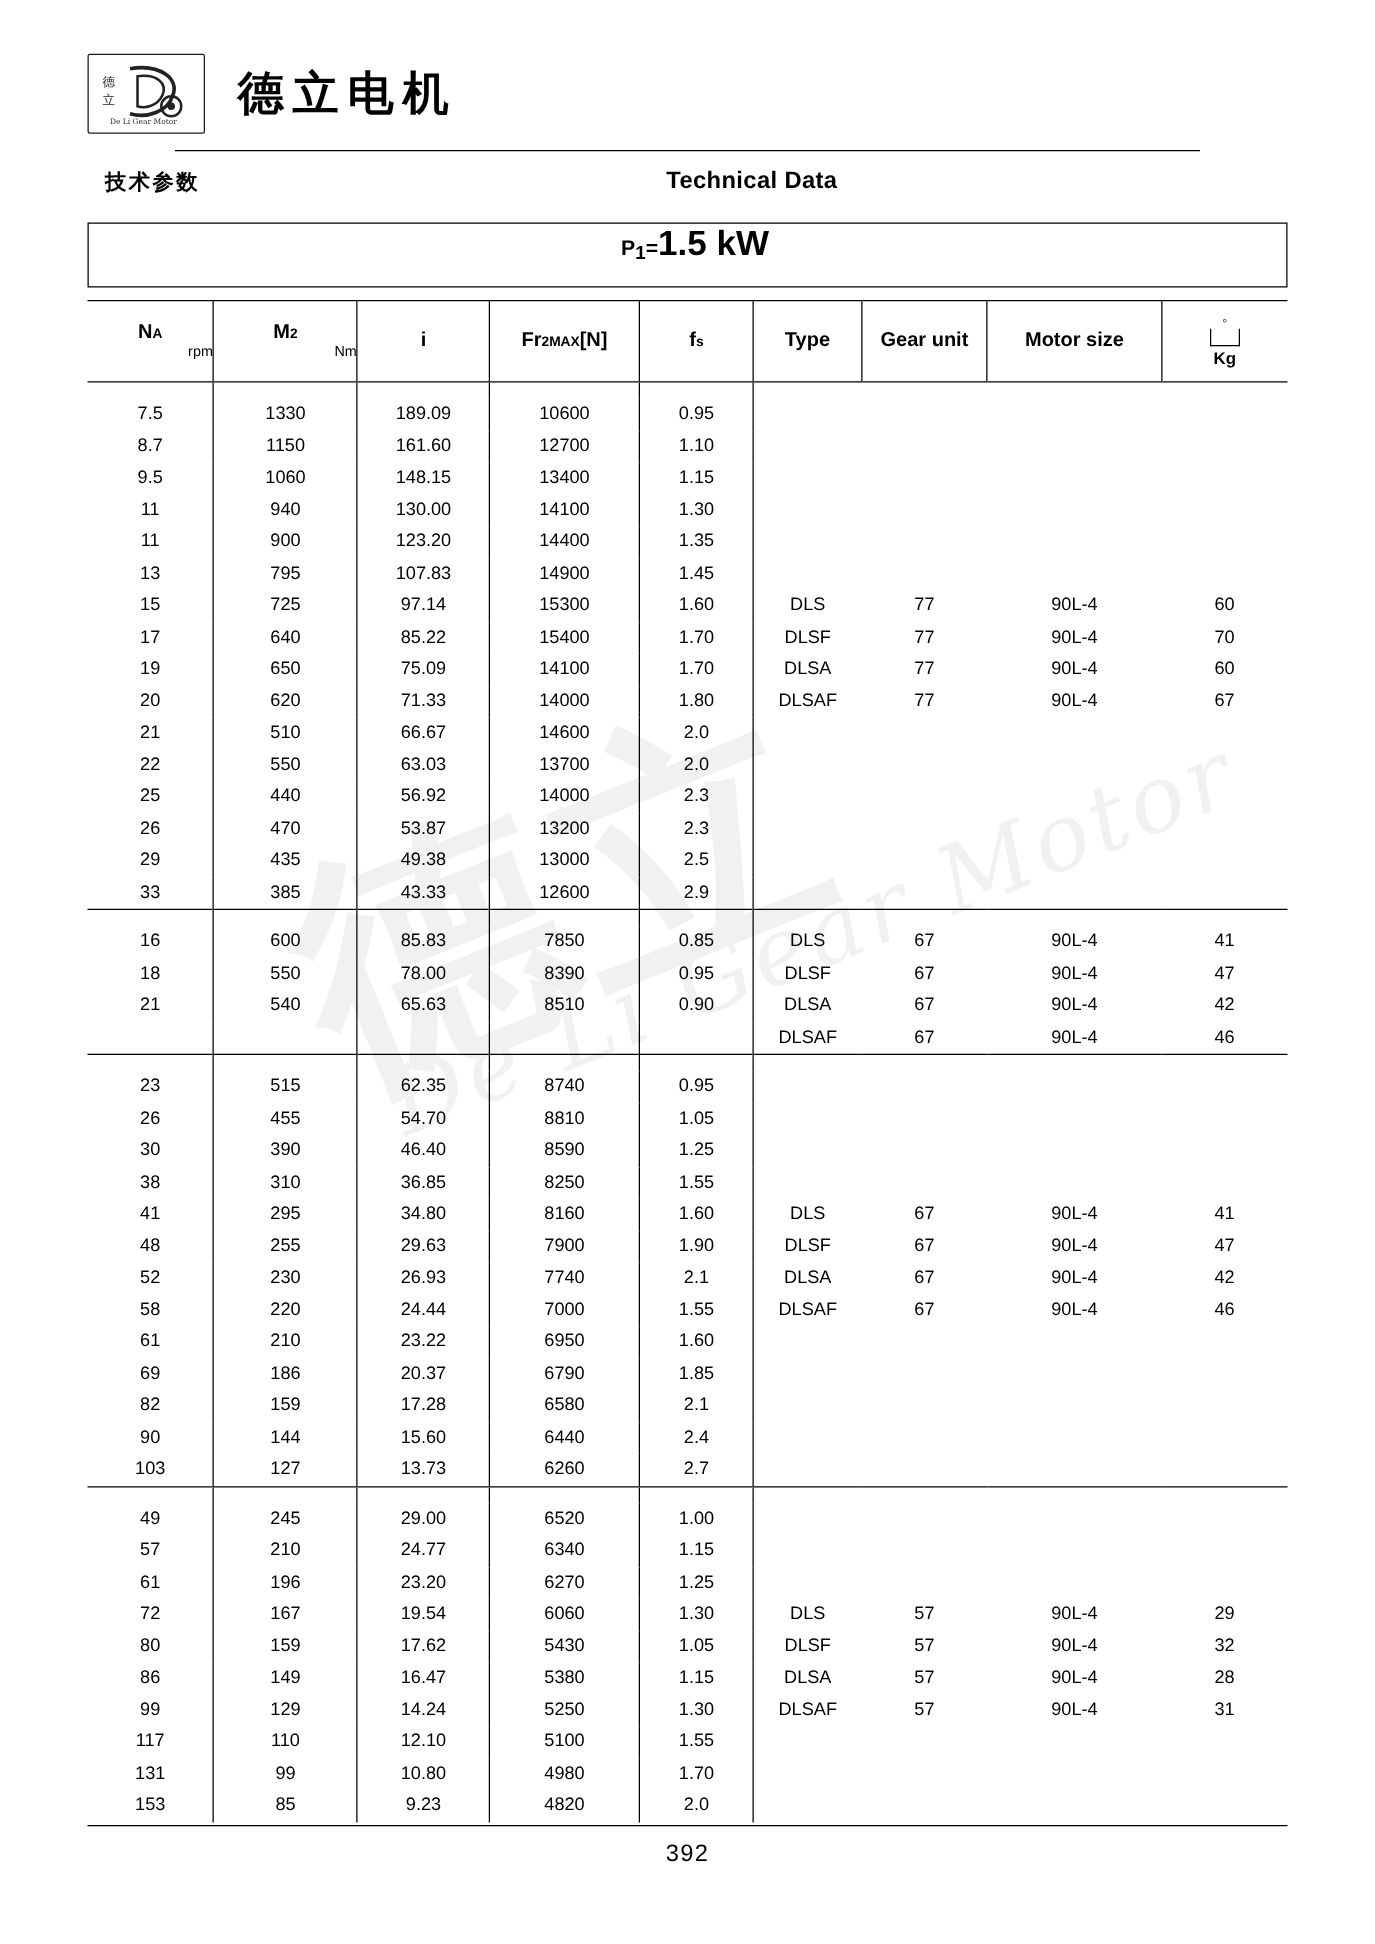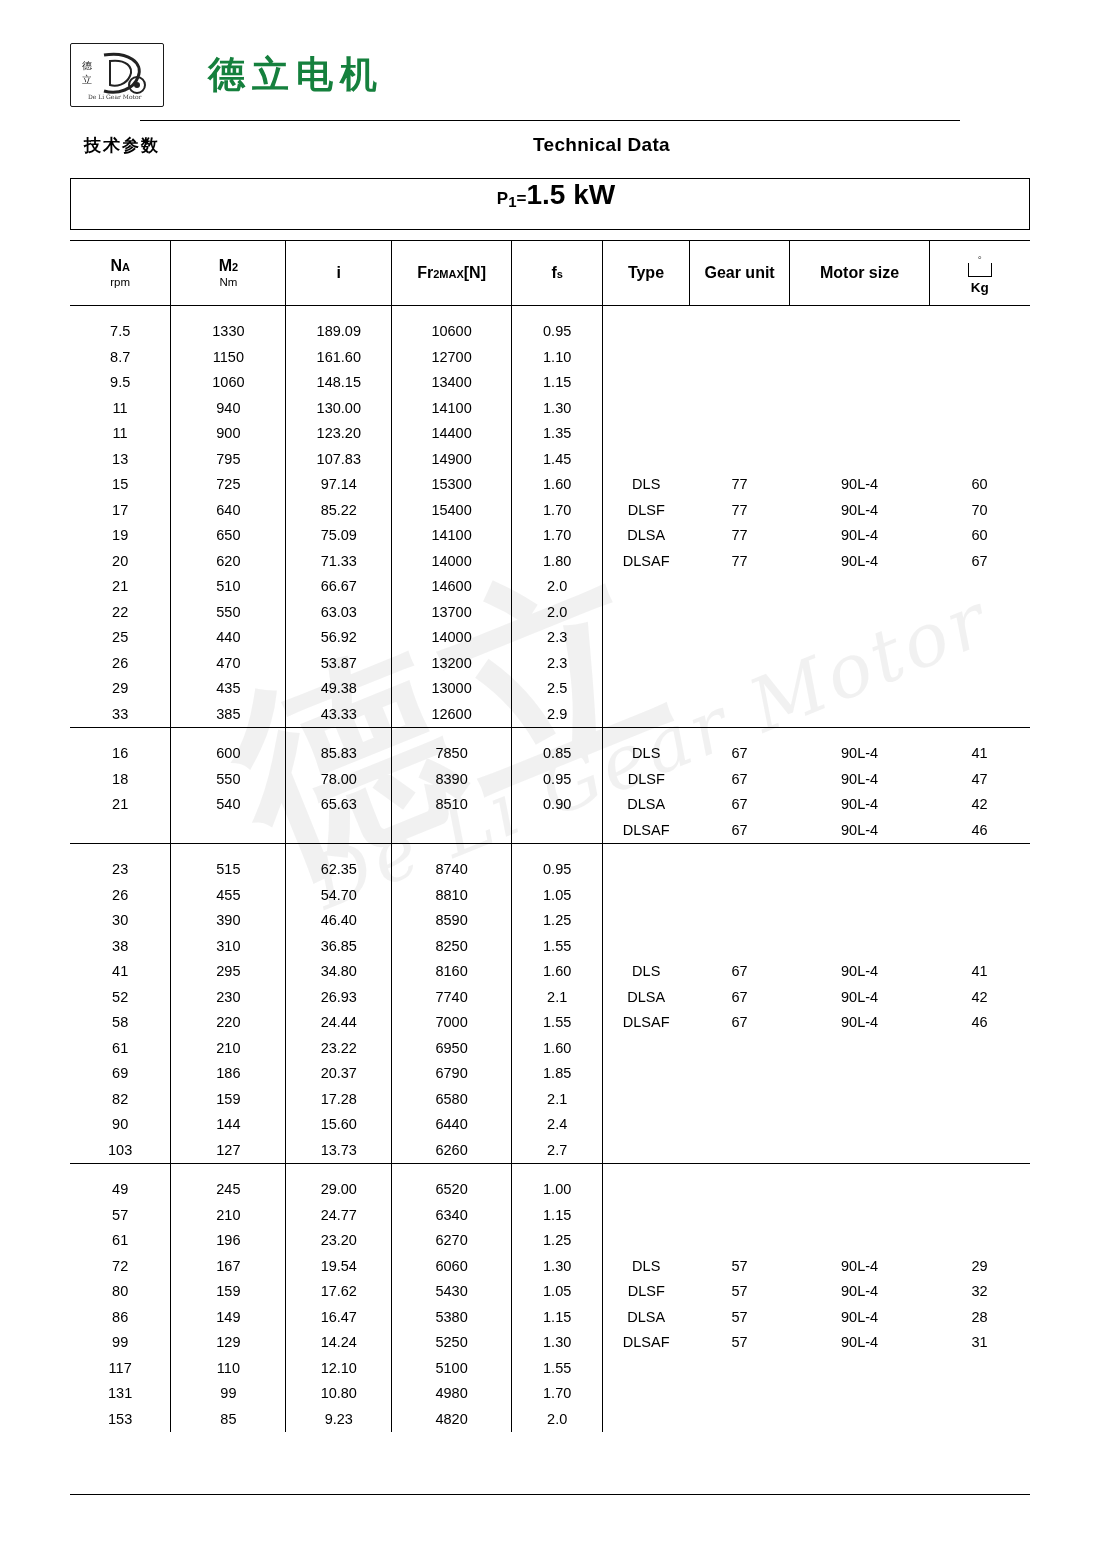--- a/index.html
+++ b/index.html
@@ -41,22 +41,22 @@
     justify-content: center;
     position: relative;
     flex: none;
   }
   .logo-mark svg { display:block; }
   .logo-text {
     font-family: "DejaVu Serif", serif;
     font-size: 37px;
     font-weight: 700;
     letter-spacing: 7px;
-    margin-left: 44px;
-    color: #15803d;
+    margin-left: 26px;
+    color: #000000;
   }
   .header-rule {
     position: absolute;
     left: 70px;
     right: 70px;
     top: 120px;
     border-top: 1.6px solid #000;
   }
 
   
@@ -127,21 +127,21 @@
   thead tr.head-row th {
     height: 64px;
     border-top: 1.3px solid #000;
     border-bottom: 1.3px solid #000;
     font-weight: bold;
     position: relative;
   }
   .vline { border-left: 1px solid #000; }
 
   .h-main { font-size: 16px; font-weight: bold; display:block; line-height: 1.05;}
-  .h-sub  { font-size: 11.5px; font-weight: normal; display:block; margin-top:2px;}
+  .h-sub  { font-size: 11.5px; font-weight: normal; display:block; margin-top:2px;text-align:right;}
   .h-main .sm { font-size: 11px; }
 
   .kg-cell .circ {
     display:block;
     font-size: 11px;
     line-height: 10px;
     margin-bottom: 1px;
   }
   .kg-box {
     width: 22px;
@@ -608,20 +608,31 @@
             <td class="num vline">295</td>
             <td class="num vline">34.80</td>
             <td class="num vline">8160</td>
             <td class="num vline">1.60</td>
             <td class="type-col vline">DLS</td>
             <td class="gear-col">67</td>
             <td class="motor-col">90L-4</td>
             <td class="kg-col">41</td>
           </tr>
           <tr>
+            <td class="num">48</td>
+            <td class="num vline">255</td>
+            <td class="num vline">29.63</td>
+            <td class="num vline">7900</td>
+            <td class="num vline">1.90</td>
+            <td class="type-col vline">DLSF</td>
+            <td class="gear-col">67</td>
+            <td class="motor-col">90L-4</td>
+            <td class="kg-col">47</td>
+          </tr>
+          <tr>
             <td class="num">52</td>
             <td class="num vline">230</td>
             <td class="num vline">26.93</td>
             <td class="num vline">7740</td>
             <td class="num vline">2.1</td>
             <td class="type-col vline">DLSA</td>
             <td class="gear-col">67</td>
             <td class="motor-col">90L-4</td>
             <td class="kg-col">42</td>
           </tr>
@@ -816,15 +827,16 @@
             <td class="motor-col"></td>
             <td class="kg-col"></td>
           </tr>
         </tbody>
     </table>
 
   </div>
 
   <div class="footer">
     <div class="footer-rule"></div>
+    <div class="page-num">392</div>
   </div>
 
 </div>
 
 </body></html>

